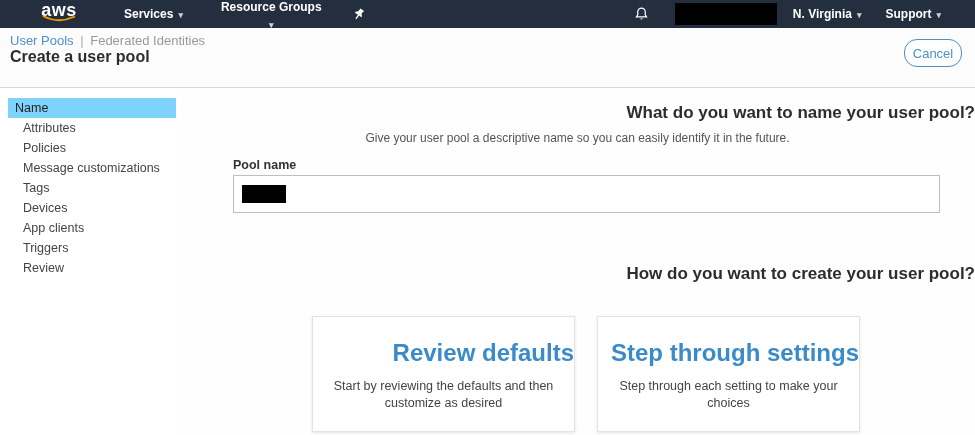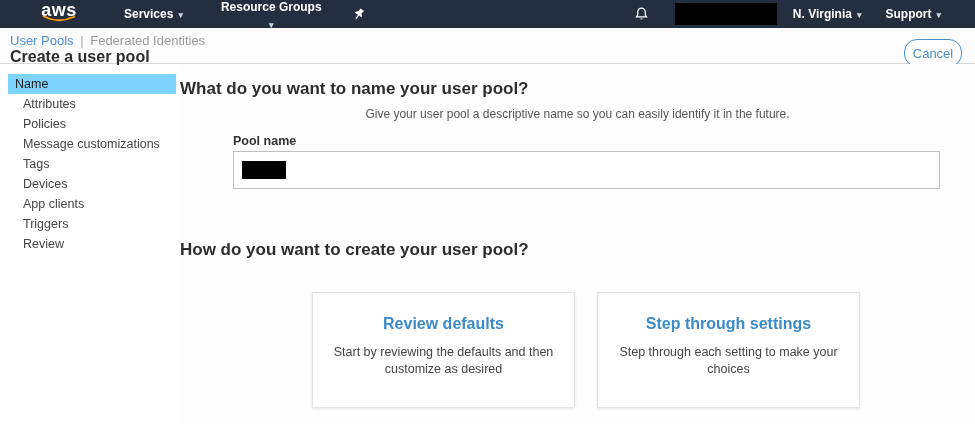--- a/index.html
+++ b/index.html
@@ -20,60 +20,60 @@
   .nav-services { margin-left:44px; }
   .nav-resource { margin-left:38px;flex-direction:column; }
   .pin-wrap { margin-left:30px; cursor:pointer; display:flex; align-items:center; }
   .nav-right { margin-left:auto; display:flex; align-items:center; margin-right:34px; }
   .bell-wrap { cursor:pointer; display:flex; align-items:center; }
   .nav-redaction { width:102px; height:22px; background:#000; margin-left:26px; }
   .nav-region { margin-left:16px; }
   .nav-support { margin-left:24px; }
 
   
-  .page-header { position:relative; height:36px; background:#fcfcfc;
+  .page-header { position:relative; height:60px; background:#fcfcfc;
     border-bottom:1px solid #d7d7d7; padding-left:10px; }
   .breadcrumb { position:absolute; top:5px; left:10px; font-size:13px; color:#999; }
   .breadcrumb .crumb-link { color:#4a8fce; cursor:pointer; }
   .breadcrumb .crumb-sep { color:#aaa; margin:0 3px; }
   .page-title { position:absolute; top:20px; left:10px; font-size:16px;
     font-weight:bold; color:#2d2d2d; }
   .cancel-btn { position:absolute; top:11px; right:13px; width:58px; height:28px;
     background:#fff; border:1px solid #4b8fc7; color:#4b8fc7; font-size:13px;
     border-radius:13px; cursor:pointer; font-family:"Liberation Sans", sans-serif; }
 
   
   .body-wrap { display:flex; height:359px; }
   .sidebar { width:180px; padding-top:10px; flex-shrink:0; }
   .side-item { height:20px; line-height:20px; font-size:12.5px; color:#444;
     padding-left:15px; margin:0 4px 0 8px; cursor:pointer; white-space:nowrap; }
   .side-item.active { background:#7dd3fc; color:#222; padding-left:7px;
     width:168px; }
 
   .content { position:relative; flex:1; background:#fefefe; }
-  .q-heading { position:absolute; width:100%; text-align:left;
+  .q-heading { position:absolute; width:100%; text-align:right;
     font-size:17px; font-weight:bold; color:#2d2d2d; }
   .q1 { top:15px; }
   .q2 { top:176px; }
   .q-sub { position:absolute; top:43px; width:100%; text-align:center;
     font-size:12px; color:#555; }
   .pool-label { position:absolute; top:70px; left:53px; font-size:12.5px;
     font-weight:bold; color:#333; }
   .pool-input-wrap { position:absolute; top:87px; left:53px; width:707px; height:38px; }
   .pool-input { width:100%; height:100%; border:1px solid #bfbfbf; background:#fff;
     font-size:13px; padding:0 50px; color:#333;
     font-family:"Liberation Sans", sans-serif; }
   .input-redaction { position:absolute; top:10px; left:9px; width:44px; height:18px;
     background:#000; pointer-events:none; }
 
   .cards-row { position:absolute; top:228px; left:132px; display:flex; gap:22px; }
   .choice-card { width:263px; height:116px; background:#fff;
     border:1px solid #e3e3e3; box-shadow:0 1px 3px rgba(0,0,0,0.10);
     text-align:center; cursor:pointer; }
-  .card-title { margin-top:22px; font-size:16px; font-weight:bold; color:#3b8ac9; }
+  .card-title { margin-top:22px; font-size:24px; font-weight:bold; color:#3b8ac9;text-align:right; }
   .card-desc { margin:11px auto 0; width:228px; font-size:12.5px; color:#444;
     line-height:1.35; }
 </style>
 </head>
 <body>
 
 <div class="navbar">
   <div class="aws-logo">
     <span class="aws-text">aws</span>
     <svg width="34" height="8" viewBox="0 0 34 8">

